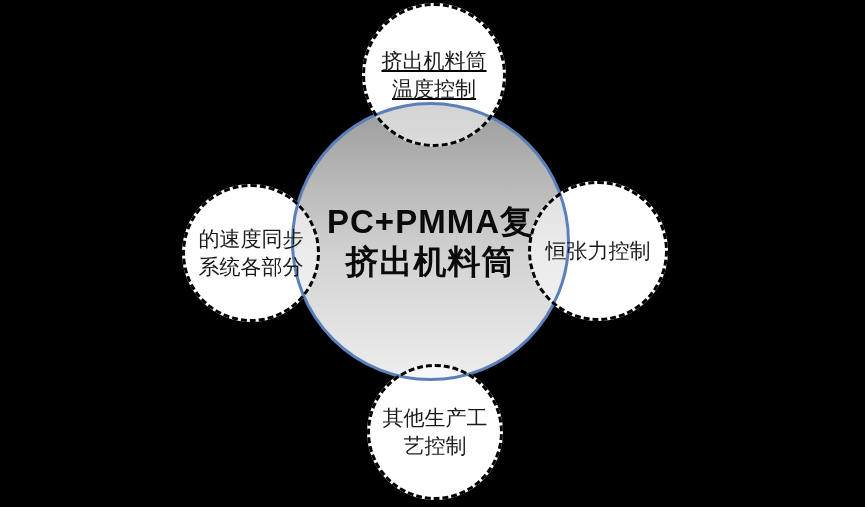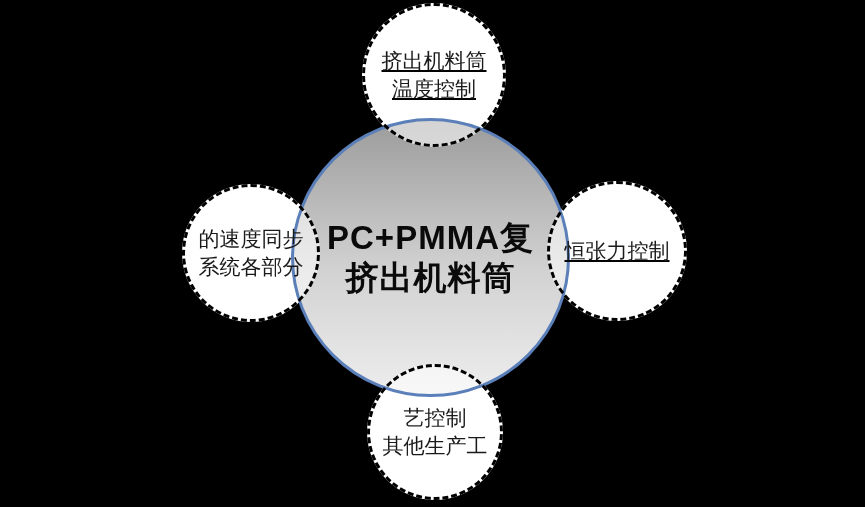--- a/index.html
+++ b/index.html
@@ -8,24 +8,24 @@
 
   .stage {
     position: relative;
     width: 865px;
     height: 507px;
     background: #000000;
     overflow: hidden;
   }
 
   
-  .pos-center { left: 291px; top: 118px; width: 279px; height: 279px; }
+  .pos-center { left: 291px; top: 102px; width: 279px; height: 279px; }
   .pos-top    { left: 362px; top: 3px;   width: 144px; height: 144px; text-decoration: underline; }
   .pos-left   { left: 182px; top: 184px; width: 138px; height: 138px; }
-  .pos-right  { left: 547px; top: 181px; width: 140px; height: 140px; text-decoration: underline; }
+  .pos-right  { left: 528px; top: 181px; width: 140px; height: 140px; }
   .pos-bottom { left: 367px; top: 364px; width: 136px; height: 136px; }
 
   
   .sat-fill {
     position: absolute;
     border-radius: 50%;
     background: #ffffff;
     z-index: 1;
   }
 
@@ -104,18 +104,18 @@
 
   <div class="sat-ring pos-right">
     <div class="sat-label">
       <div>恒张力控制</div>
       <div></div>
     </div>
   </div>
 
   <div class="sat-ring pos-bottom">
     <div class="sat-label">
+      <div>其他生产工</div>
       <div>艺控制</div>
-      <div>其他生产工</div>
     </div>
   </div>
 
 </div>
 
 </body></html>

